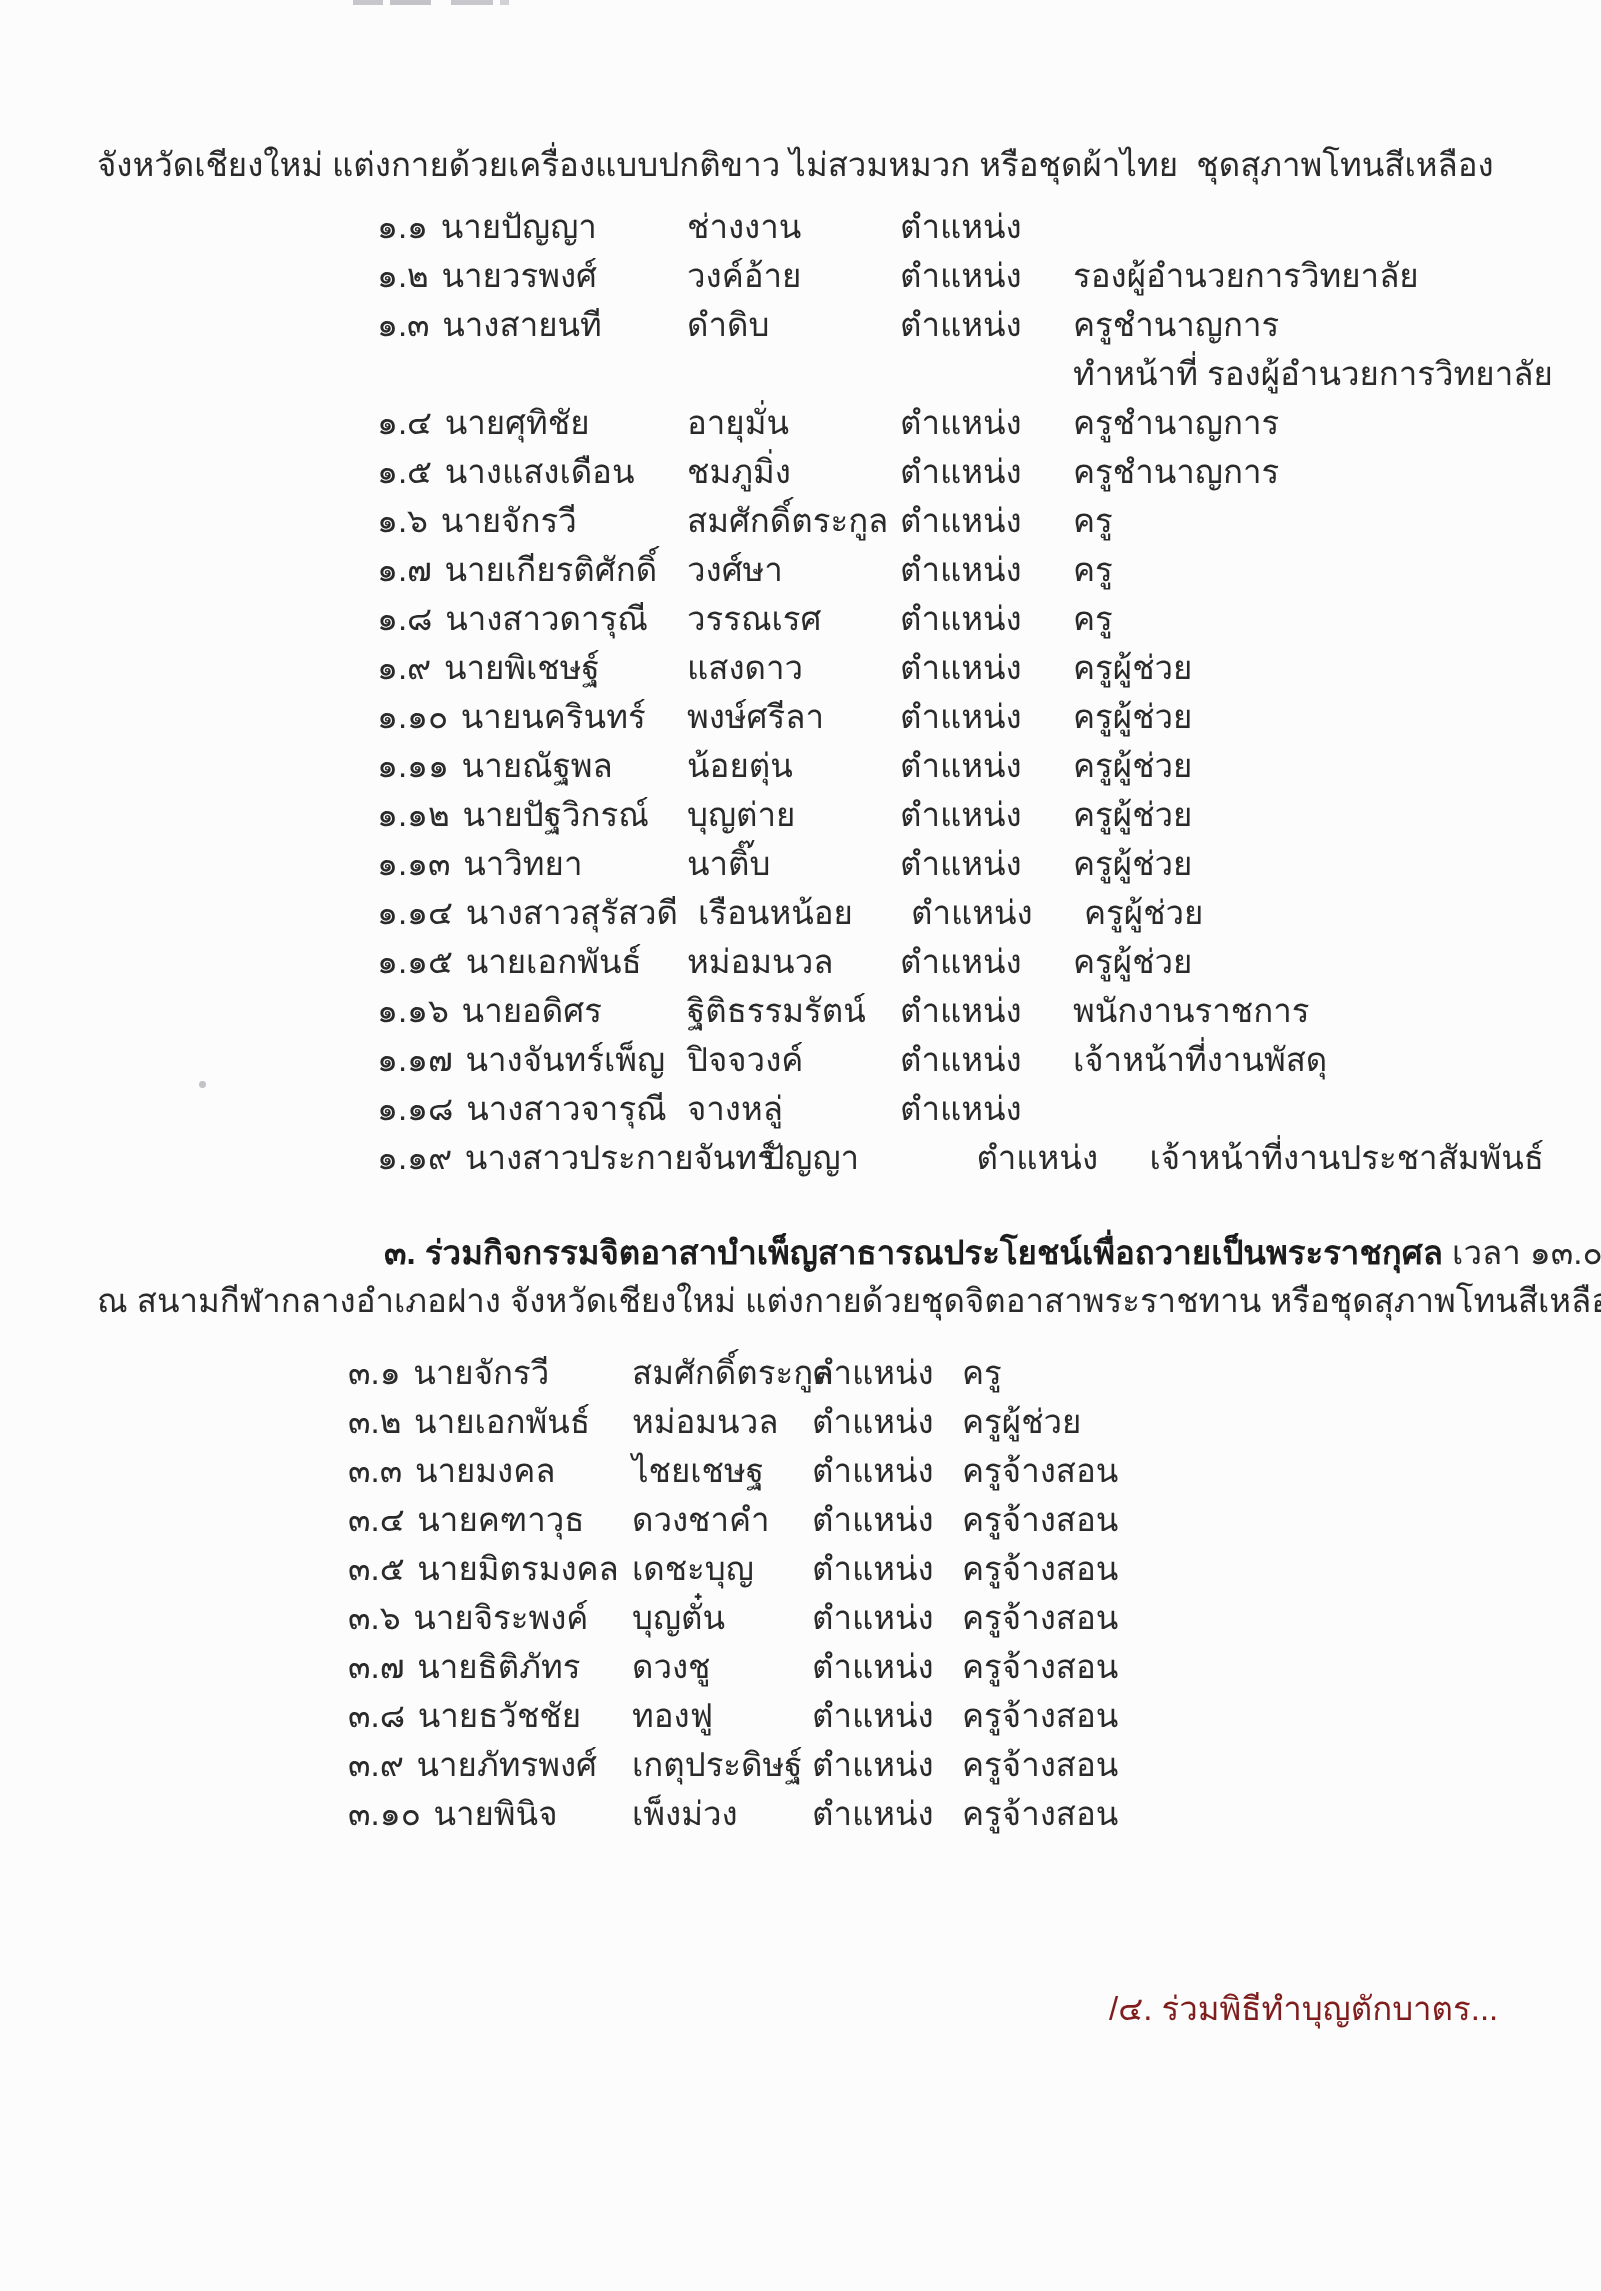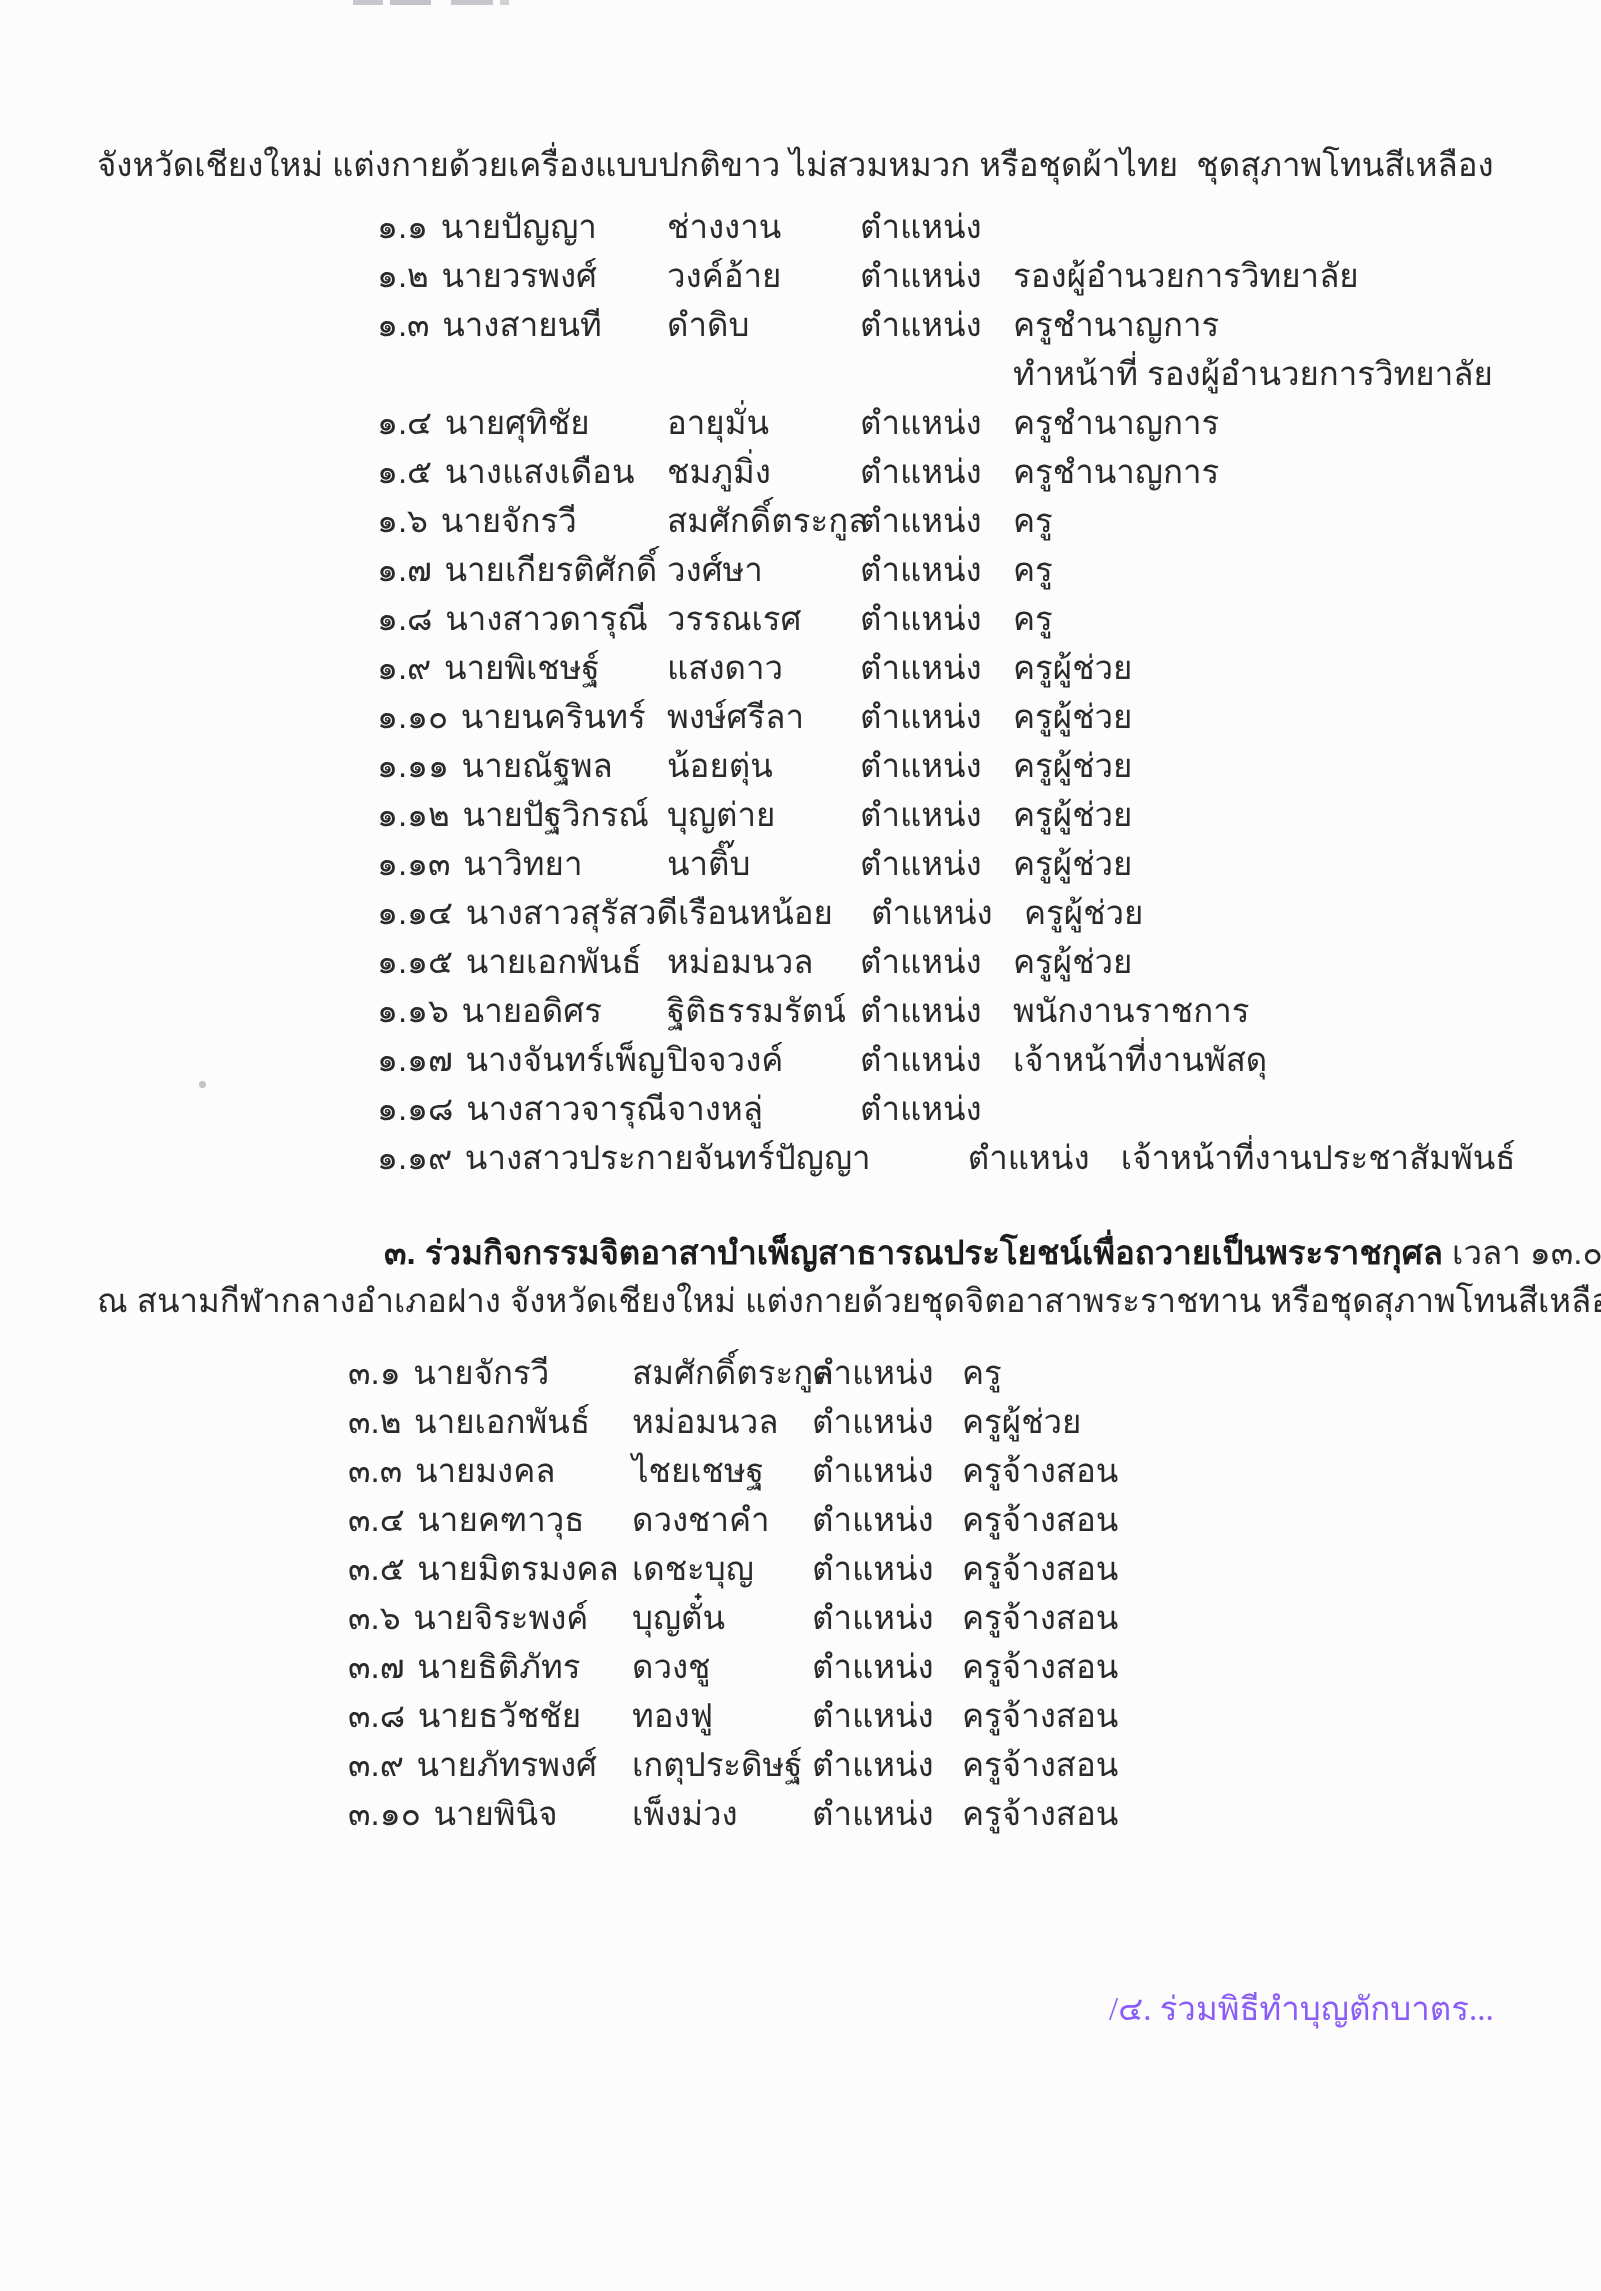--- a/index.html
+++ b/index.html
@@ -35,31 +35,30 @@
   .section-pan-phum { padding-top: 141px; }
   .h-line { line-height: 48px; white-space: pre; }
   .h-line .b { font-weight: 700; color: #1c1c1c; }
   .section-pan-phum .h-first { padding-left: 197px; }
   .section-volunteer .h-first { padding-left: 287px; }
   .section-volunteer { margin-top: 47px; }
   .roster { white-space: nowrap; }
   .section-pan-phum .roster { margin-left: 280px; margin-top: 12.6px; }
   .section-volunteer .roster { margin-left: 251px; margin-top: 23px; }
   .row { display: grid; line-height: 49px; }
-  .section-pan-phum .row { grid-template-columns: minmax(290px, max-content) 193px 153px auto; }
+  .section-pan-phum .row { grid-template-columns: minmax(290px, max-content) 193px 153px auto; gap: 20px; }
   .section-volunteer .row { grid-template-columns: minmax(284px, max-content) 180px 150px auto; }
   .row .c { display: block; }
   .row .nm { margin-left: 12.6px; }
   .footer-note {
     position: absolute;
     top: 1985px; left: 1109px;
     line-height: 48px;
     white-space: pre;
-    color: #8b5cf6;
-    font-family: Liberation Serif, serif;
+    color: #7f1d1d;
   }
 </style>
 </head>
 <body>
 
 <div class="page">
   <div class="scan-smudge"></div>
   <div class="scan-speck"></div>
 
   <div class="section section-pan-phum">

